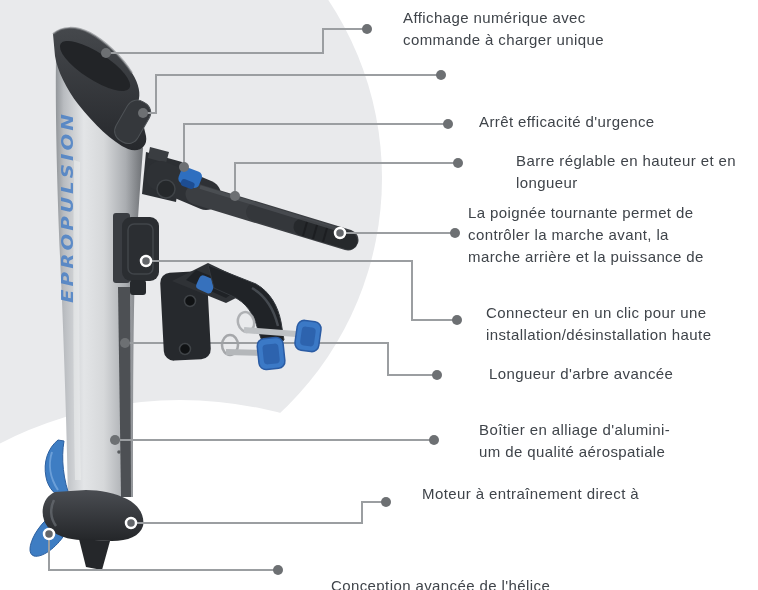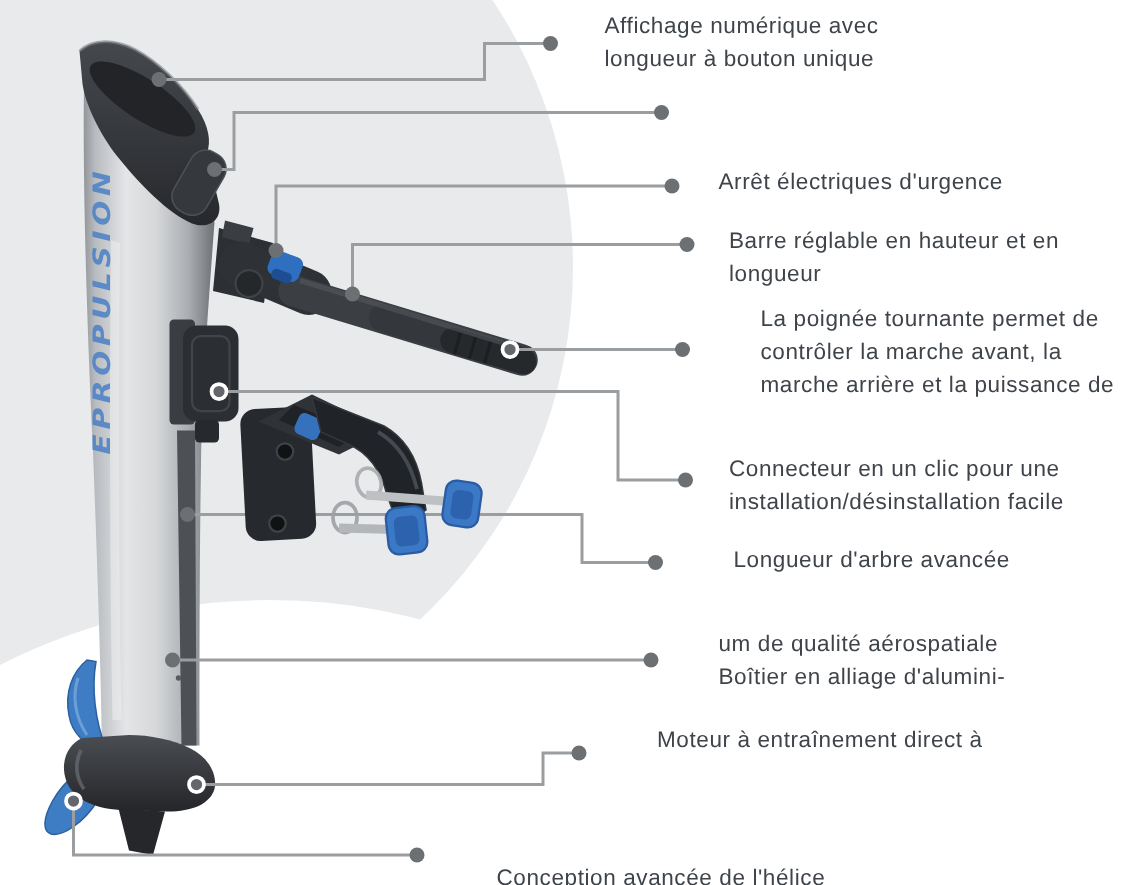--- a/index.html
+++ b/index.html
@@ -173,45 +173,45 @@
         <circle class="dot" cx="434" cy="440" r="5"></circle>
       <circle class="dot-ring" cx="131" cy="523" r="5"></circle>
         <circle class="dot" cx="386" cy="502" r="5"></circle>
       <circle class="dot-ring" cx="49" cy="534" r="5"></circle>
         <circle class="dot" cx="278" cy="570" r="5"></circle>
     </g>
   </svg>
 
   <div class="callout-label" style="left:403px;top:7px">
     <div>Affichage numérique avec</div>
-    <div>longueur à bouton unique</div>
+    <div>commande à charger unique</div>
   </div>
   <div class="callout-label" style="left:479px;top:111px">
-    <div>Arrêt électriques d'urgence</div>
-  </div>
-  <div class="callout-label" style="left:486px;top:150px">
+    <div>Arrêt efficacité d'urgence</div>
+  </div>
+  <div class="callout-label" style="left:516px;top:150px">
     <div>Barre réglable en hauteur et en</div>
     <div>longueur</div>
   </div>
-  <div class="callout-label" style="left:507px;top:202px">
+  <div class="callout-label" style="left:468px;top:202px">
     <div>La poignée tournante permet de</div>
     <div>contrôler la marche avant, la</div>
     <div>marche arrière et la puissance de</div>
   </div>
   <div class="callout-label" style="left:486px;top:302px">
     <div>Connecteur en un clic pour une</div>
-    <div>installation/désinstallation facile</div>
+    <div>installation/désinstallation haute</div>
   </div>
   <div class="callout-label" style="left:489px;top:363px">
     <div>Longueur d'arbre avancée</div>
   </div>
   <div class="callout-label" style="left:479px;top:419px">
+    <div>Boîtier en alliage d'alumini-</div>
     <div>um de qualité aérospatiale</div>
-    <div>Boîtier en alliage d'alumini-</div>
-  </div>
-  <div class="callout-label" style="left:438px;top:483px">
+  </div>
+  <div class="callout-label" style="left:422px;top:483px">
     <div>Moteur à entraînement direct à</div>
   </div>
   <div class="callout-label" style="left:331px;top:575px">
     <div>Conception avancée de l'hélice</div>
   </div>
 
 </div>
 
 </body></html>

